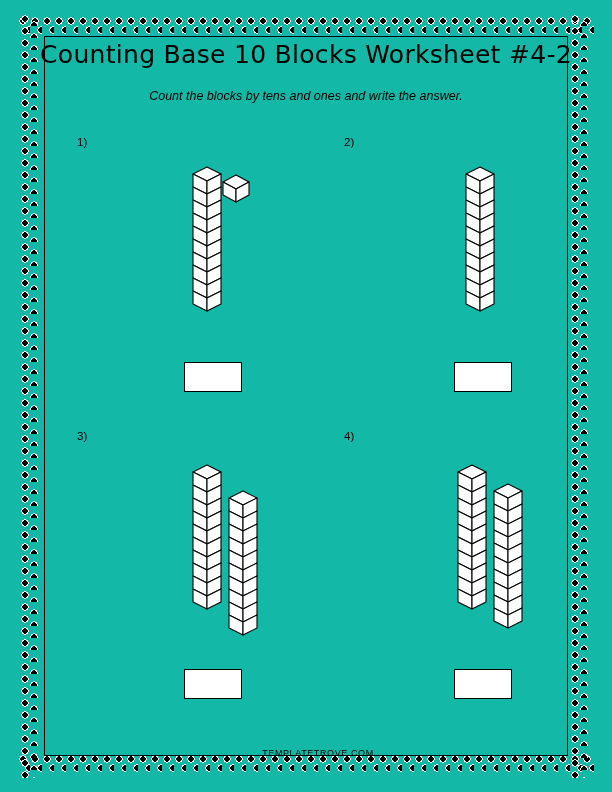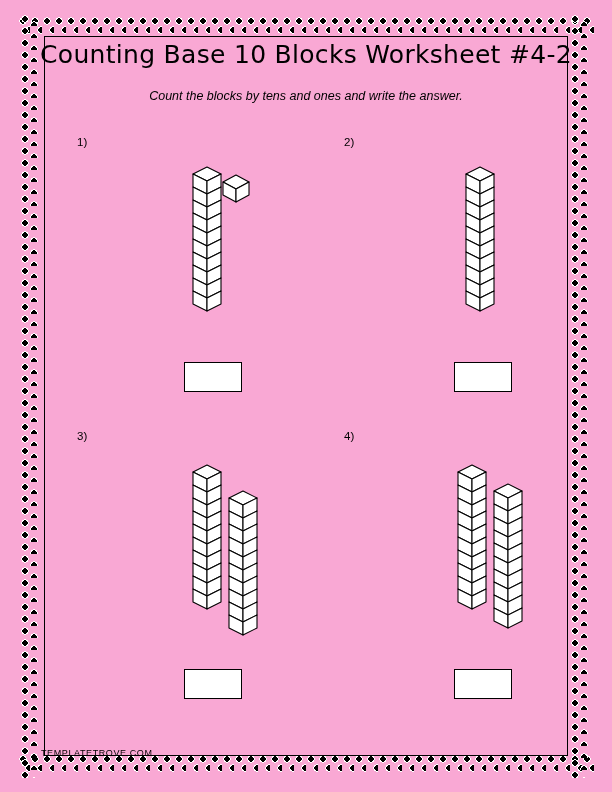--- a/index.html
+++ b/index.html
@@ -15,21 +15,21 @@
     position: relative;
     overflow: hidden;
   }
 
   
   .page {
     position: absolute;
     left: 0; top: 0;
     width: 612px;
     height: 792px;
-    background: #f9a8d4;
+    background: #14b8a6;
   }
   .border-outer {
     position: absolute;
     left: 18px;
     top: 14px;
     width: 576px;
     height: 764px;
     box-sizing: border-box;
   }
   .border-band {
@@ -114,24 +114,24 @@
     position: absolute;
     width: 58px;
     height: 30px;
     border: 1.3px solid #000;
     box-sizing: border-box;
     background: #fff;
   }
 
   .footer {
     position: absolute;
-    left: 5px;
+    left: 12px;
     bottom: 8px;
     width: 540px;
-    text-align: left;
+    text-align: center;
     font-family: "Liberation Sans", sans-serif;
     font-size: 9px;
     letter-spacing: 0.6px;
   }
 
   
   .blockgroup {
     position: absolute;
   }
   svg { display: block; }

